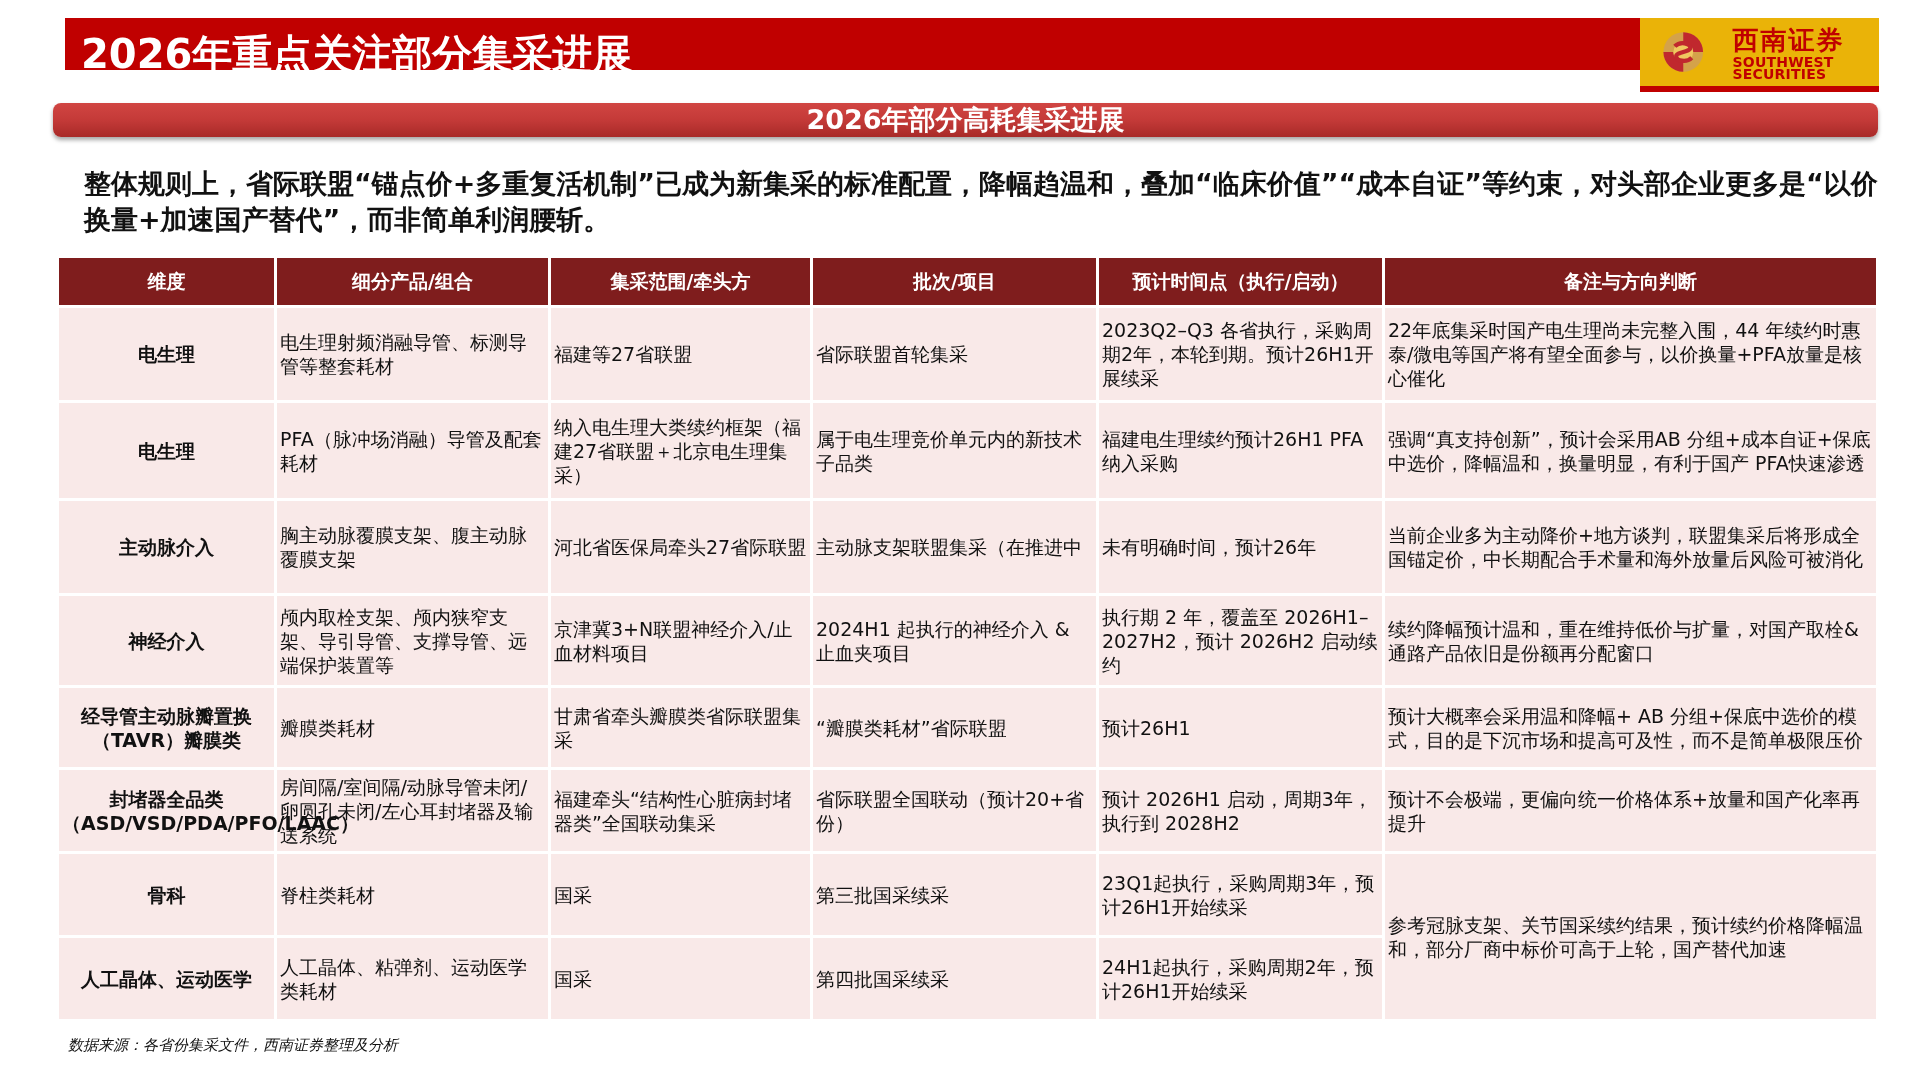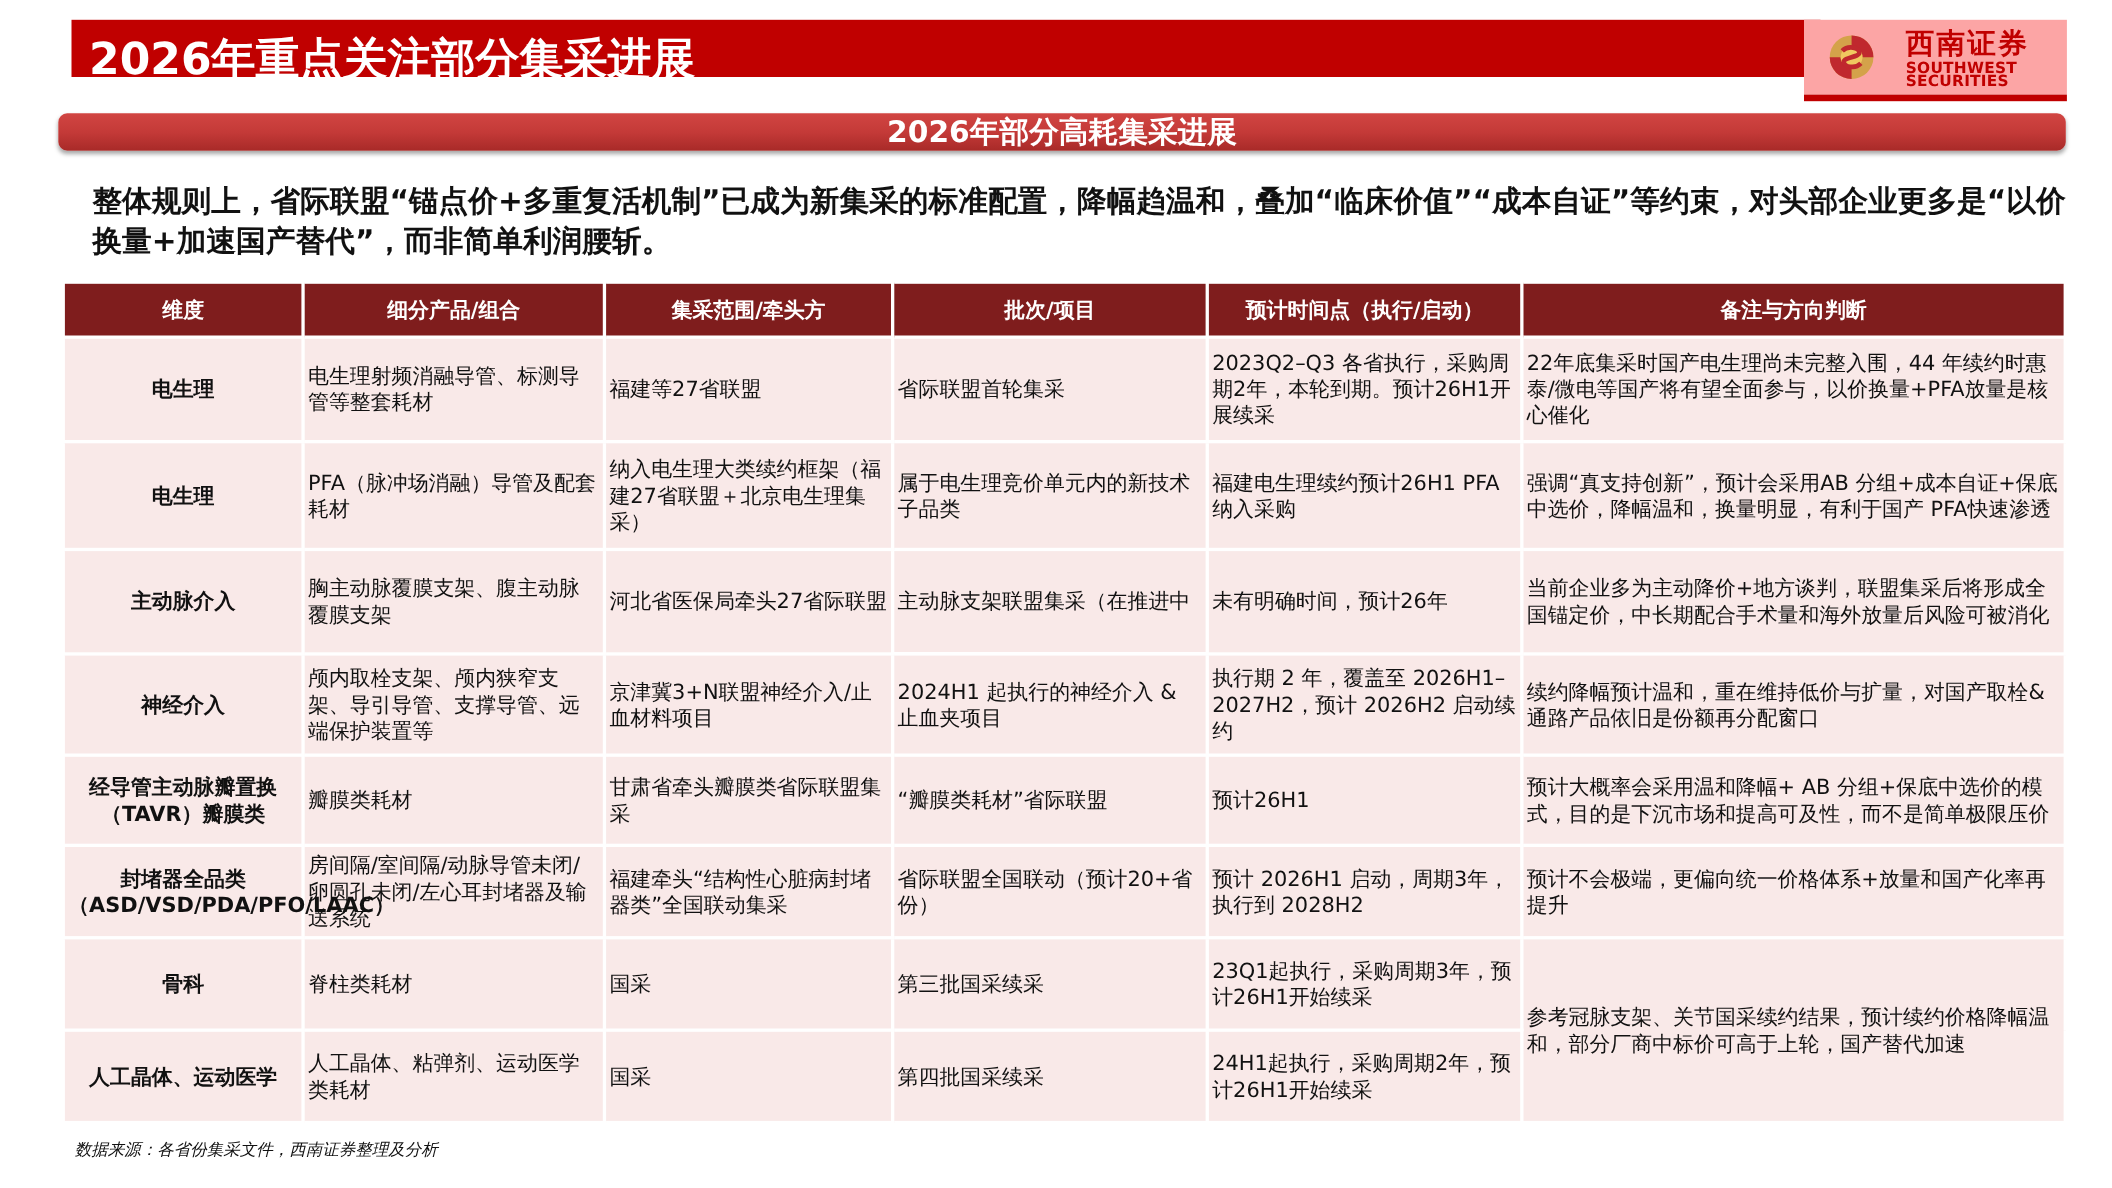--- a/index.html
+++ b/index.html
@@ -12,21 +12,21 @@
     margin-left: 12px;
   }
   .title-bar .title {
     position: absolute; left: 16px; top: 10px; color: #fff;
     font-size: 40px; font-weight: bold; letter-spacing: 0px; line-height: 52px;
   }
   .title-underline {
     position: absolute; left: 1640px; top: 86px; width: 239px; height: 6px; background: #c00000;
   }
   .logo {
-    position: absolute; left: 1640px; top: 18px; width: 239px; height: 68px; background: #fca5a5;
+    position: absolute; left: 1640px; top: 18px; width: 239px; height: 68px; background: #eab308;
     display: flex; align-items: center; gap: 20px;
   }
   .logo .mark { width: 58px; height: 60px; margin-left: 22px; }
   .logo .text-wrap { margin-left: 8px; display: flex; flex-direction: column; align-items: flex-start; }
   .logo .cn { color: #c00000; font-family: "DejaVu Serif", serif; font-size: 26px; font-weight: bold; letter-spacing: 2px; line-height: 32px; }
   .logo .en { color: #c00000; font-size: 14px; font-weight: bold; letter-spacing: 0.2px; line-height: 12px; }
 
   .banner {
     position: absolute; left: 53px; top: 103px; width: 1825px; height: 34px;
     border-radius: 8px;

